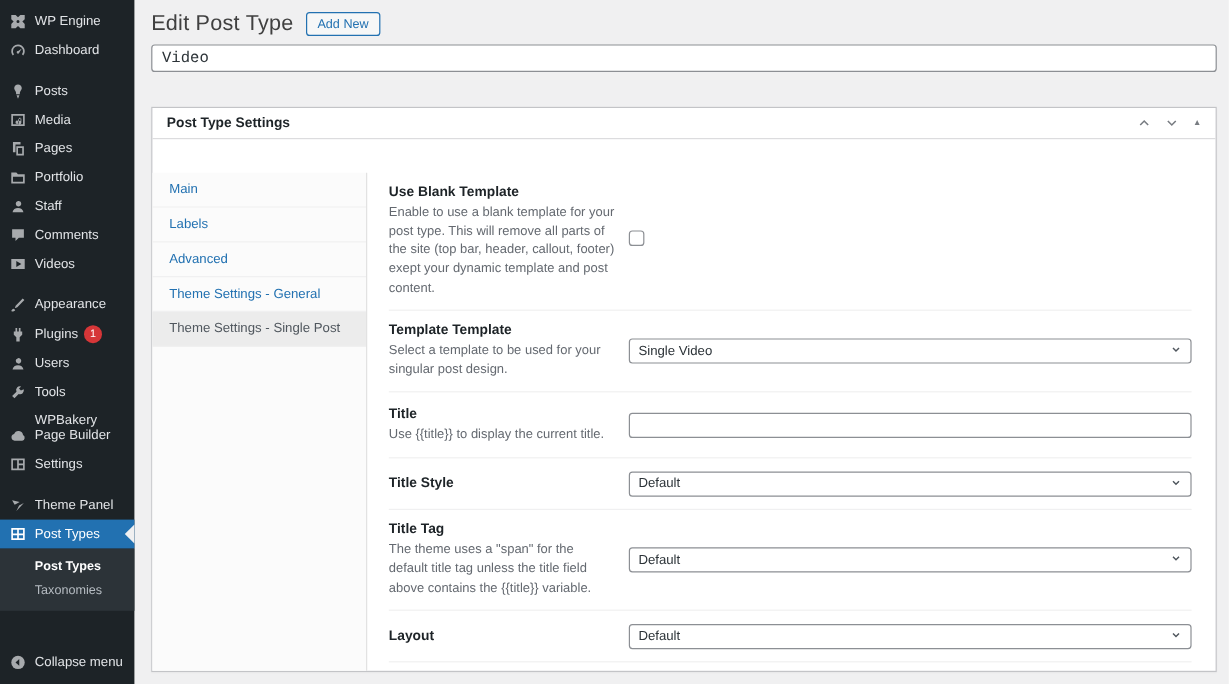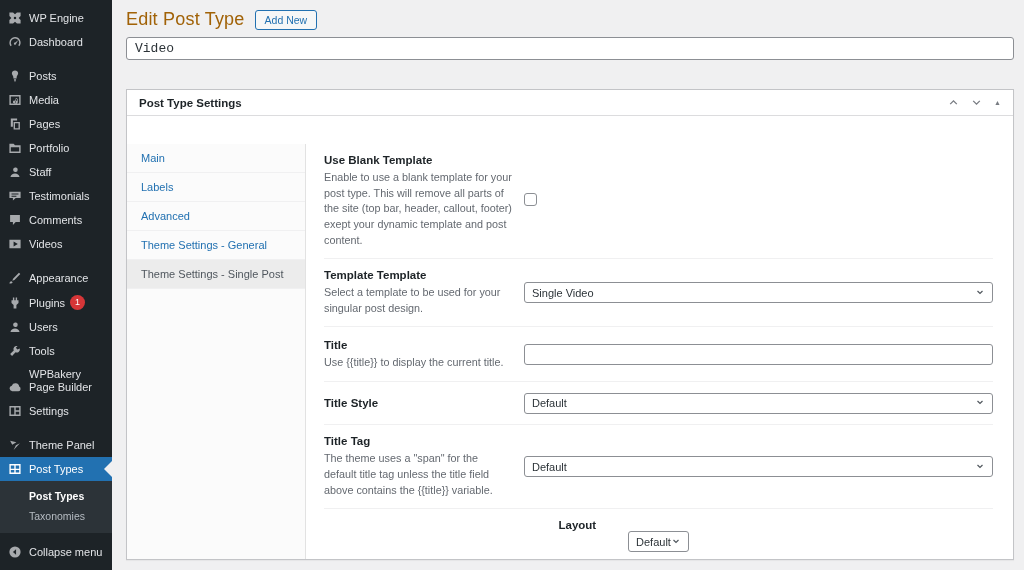--- a/index.html
+++ b/index.html
@@ -17,21 +17,21 @@
   .s-item.selected::after { content:""; position:absolute; right:0; top:50%; margin-top:-8px; border:8px solid transparent; border-right-color:#f0f0f1; }
   .badge { display:inline-block; background:#d63638; color:#fff; border-radius:8px; min-width:15px; height:15px; line-height:15px; font-size:9px; text-align:center; margin-left:5px; padding:0 2px; vertical-align:top; }
   .submenu { background:#2c3338; padding:5px 0 7px 0; }
   .submenu-item { padding:4px 8px 4px 29px; font-size:10.5px; color:#b6bcc2; cursor:pointer; }
   .submenu-item.current { color:#fff; font-weight:bold; }
   .collapse { position:absolute; left:0; bottom:6px; width:100%; }
 
   
   .main { position:absolute; left:112px; top:0; width:912px; height:570px; padding:9px 10px 0 14px; }
   .title-row { display:flex; align-items:center; }
-  h1.page-title { font-size:18px; font-weight:400; color:#a16207; letter-spacing:.2px; }
+  h1.page-title { font-size:18px; font-weight:400; color:#404040; letter-spacing:.2px; }
   .add-new-btn { margin-left:10px; font-size:10.5px; color:#2271b1; background:#f6f7f7; border:1px solid #2271b1; border-radius:3px; padding:3px 9px; cursor:pointer; font-family:inherit; }
   .name-input { display:block; width:100%; margin-top:7px; height:23px; font-size:13px; font-family:Liberation Mono, monospace; color:#2c3338; padding:0 8px; border:1px solid #8c8f94; border-radius:3px; background:#fff; outline:none; }
 
   
   .panel { margin-top:29px; background:#fff; border:1px solid #c3c4c7; box-shadow:0 1px 1px rgba(0,0,0,.04); height:471px; display:flex; flex-direction:column; }
   .panel-header { height:26px; flex-shrink:0; display:flex; align-items:center; padding:0 12px; border-bottom:1px solid #dcdcde;justify-content:flex-end; }
   .panel-title { font-size:11.5px; font-weight:bold; color:#1d2327; flex:1; }
   .panel-controls { display:flex; align-items:center; gap:12px; color:#787c82; }
   .panel-controls svg { width:11px; height:11px; display:block; cursor:pointer; }
   .toggle-tri { font-size:7px; line-height:1; cursor:pointer; color:#787c82; }
@@ -52,21 +52,21 @@
   .row-right { flex:1; }
   .ctl-select { display:flex; align-items:center; height:21px; border:1px solid #8c8f94; border-radius:3px; background:#fff; padding:0 7px; font-size:11px; color:#2c3338; cursor:pointer; }
   .ctl-select .sel-text { flex:1; }
   .ctl-select svg { width:10px; height:10px; color:#50575e; }
   .ctl-text { width:100%; height:21px; border:1px solid #8c8f94; border-radius:3px; padding:0 7px; font-size:11px; font-family:inherit; color:#2c3338; background:#fff; outline:none; }
   .ctl-checkbox { display:inline-block; width:13px; height:13px; border:1px solid #8c8f94; border-radius:3px; background:#fff; cursor:pointer; position:relative; }
   .ctl-checkbox.checked { border-color:#6f9fc7; }
   .ctl-checkbox.checked::after { content:"\2713"; position:absolute; left:1px; top:-2px; font-size:12px; font-weight:bold; color:#3582c4; }
 
   .r1 { min-height:99px; } .r2 { min-height:57px; } .r3 { min-height:55px;align-items:center; }
-  .r4 { min-height:43px; } .r5 { min-height:76px; } .r6 { min-height:43px;flex-direction:column; } .r7 { min-height:46px; }
+  .r4 { min-height:43px; } .r5 { min-height:76px; } .r6 { min-height:43px; } .r7 { min-height:46px; }
 </style>
 </head>
 <body>
 
 <div class="sidebar">
 
   <div class="s-item">
     <span class="s-icon">
         <svg viewBox="0 0 20 20" fill="currentColor" fill-rule="evenodd">
           <path d="M2 2h5.2L10 4.8 12.8 2H18v5.2L15.2 10 18 12.8V18h-5.2L10 15.2 7.2 18H2v-5.2L4.8 10 2 7.2V2zm8 6.2a1.8 1.8 0 1 0 0 3.6 1.8 1.8 0 0 0 0-3.6z"></path>
@@ -124,28 +124,20 @@
 
   <div class="s-item">
     <span class="s-icon">
         <svg viewBox="0 0 20 20" fill="currentColor">
           <path d="M10 3.5A3.3 3.3 0 1 1 10 10a3.3 3.3 0 0 1 0-6.5zM3.5 17c.5-3.2 3.2-5 6.5-5s6 1.8 6.5 5h-13z"></path>
         </svg>
       </span>
     <span>Staff</span>
   </div>
 
-  <div class="s-item">
-    <span class="s-icon">
-        <svg viewBox="0 0 20 20" fill="currentColor" fill-rule="evenodd">
-          <path d="M2 4h16v9h-7l-4 3.5V13H2V4zm3 2.5V8h10V6.5H5zm0 3V11h7V9.5H5z"></path>
-        </svg>
-      </span>
-    <span>Testimonials</span>
-  </div>
 
   <div class="s-item">
     <span class="s-icon">
         <svg viewBox="0 0 20 20" fill="currentColor">
           <path d="M3 3h14v10h-6l-4 4v-4H3V3z"></path>
         </svg>
       </span>
     <span>Comments</span>
   </div>
 

